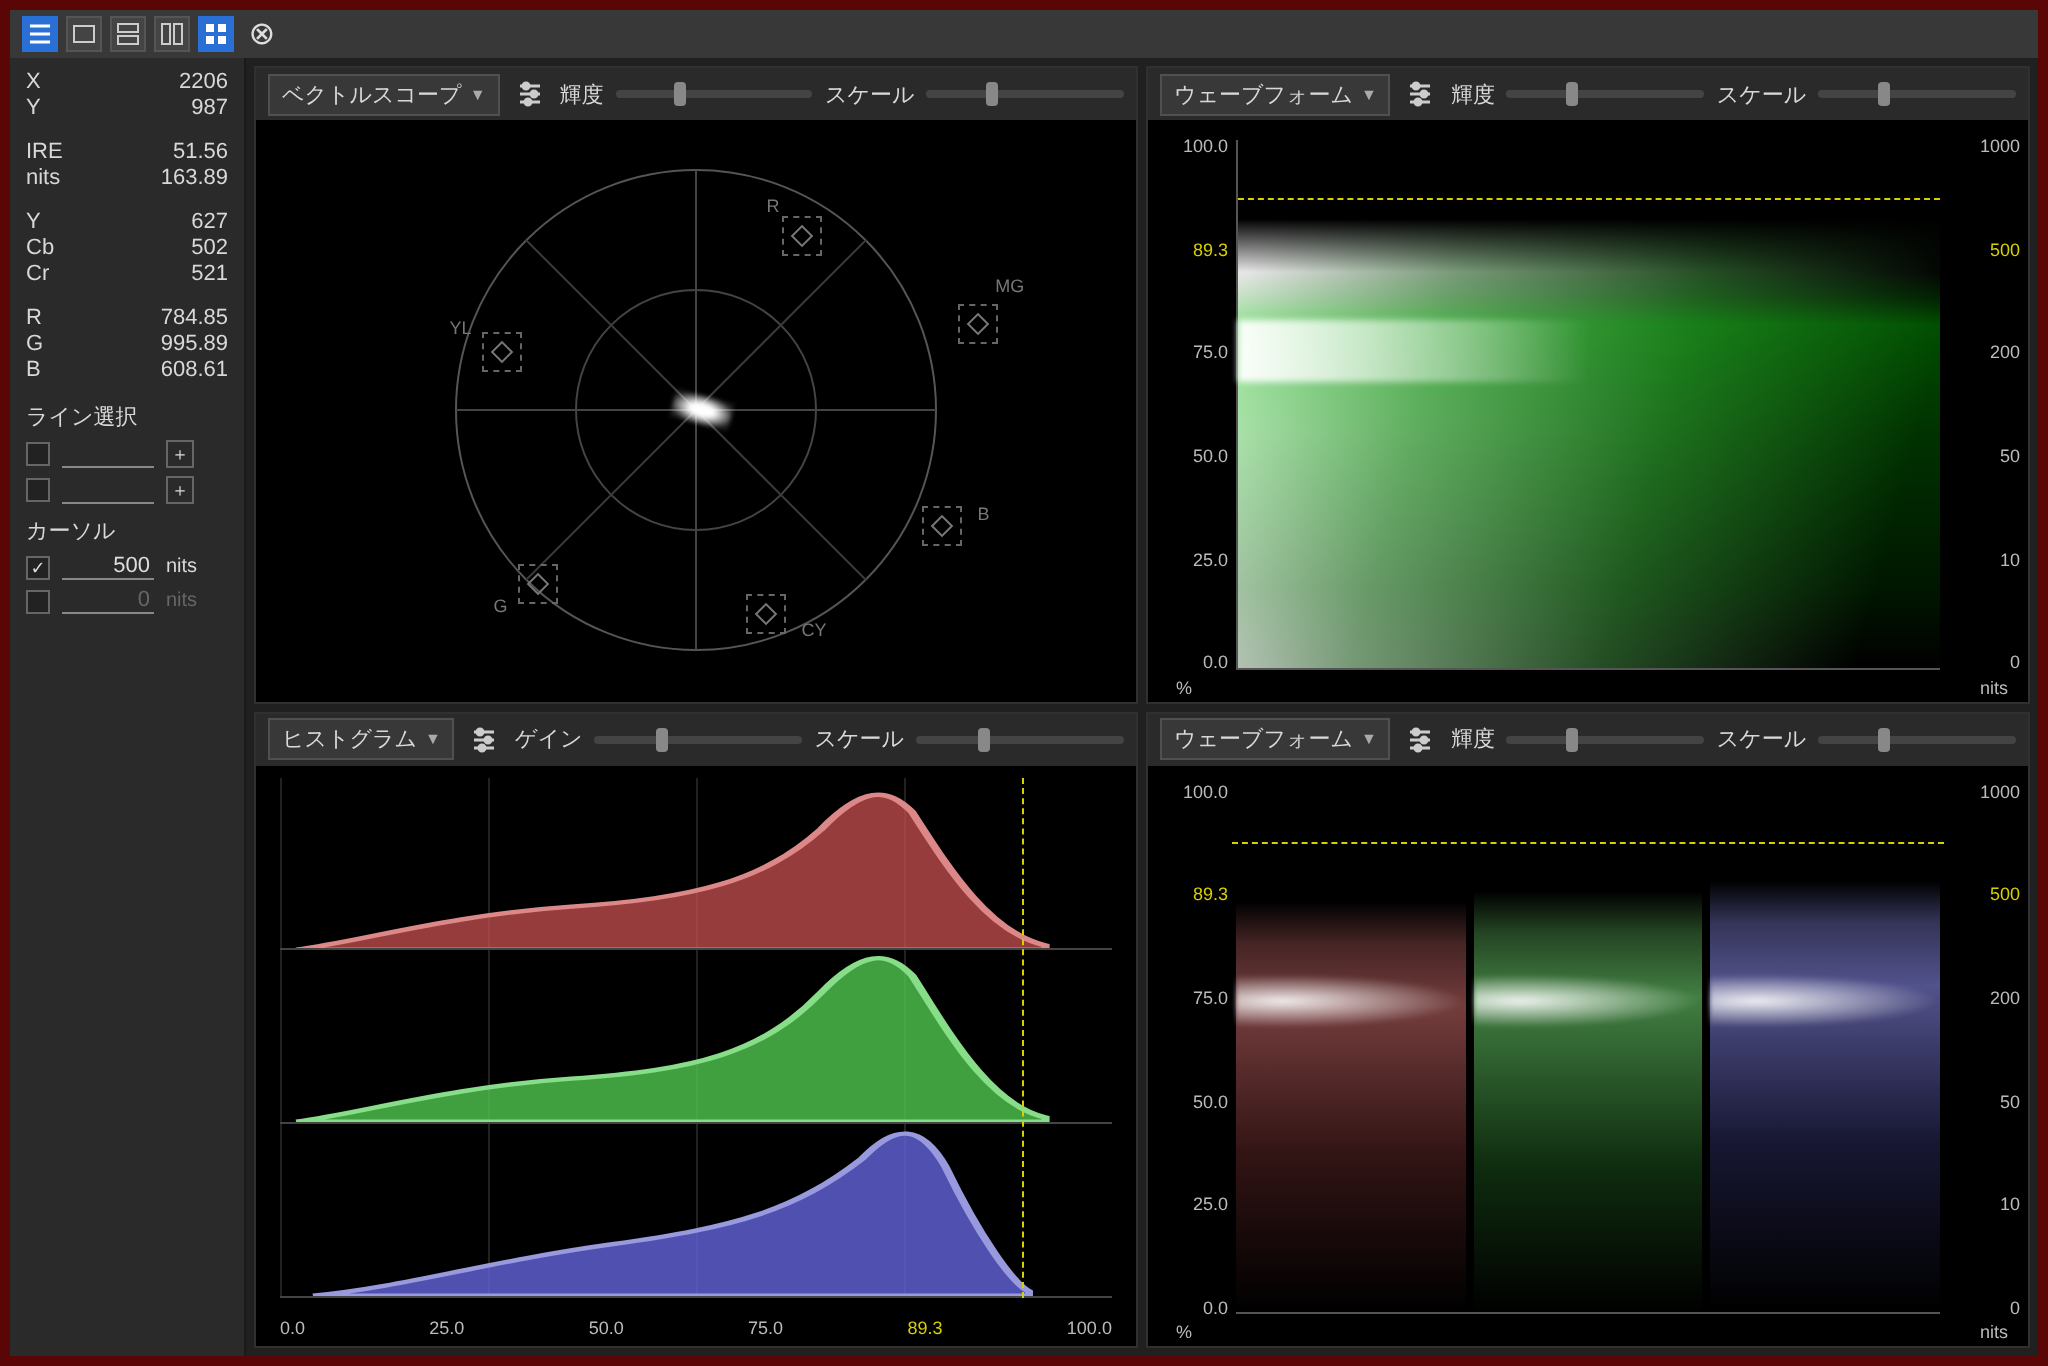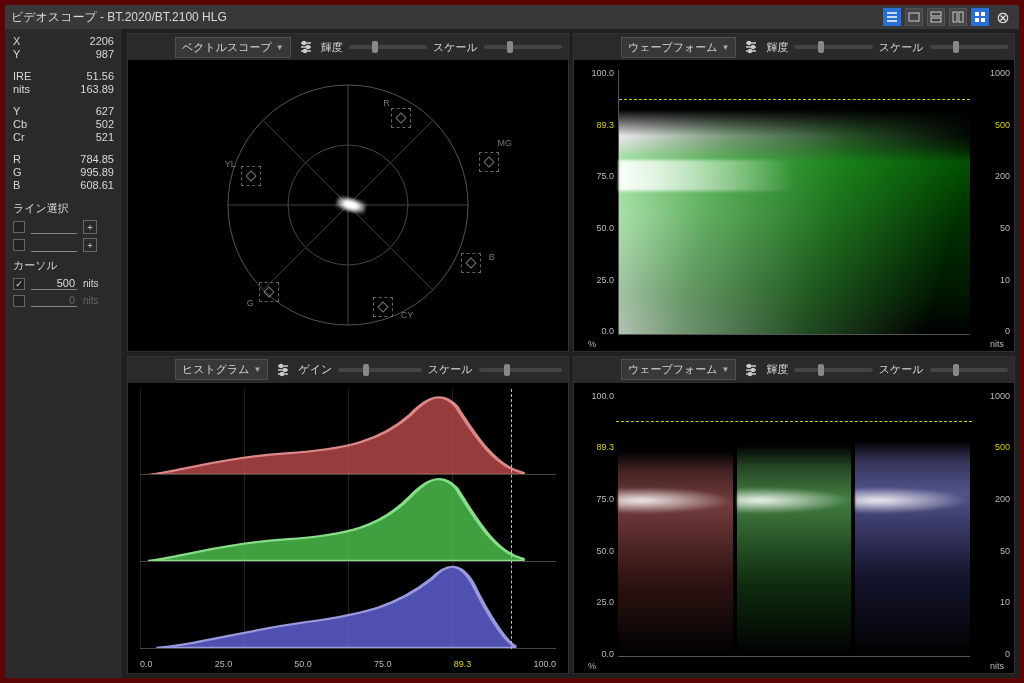--- a/index.html
+++ b/index.html
@@ -19,21 +19,21 @@
   .sec-label { margin: 6px 0 4px; font-size: 11px; }
   .line-row { display: flex; align-items: center; gap: 6px; margin-bottom: 4px; }
   .chk { width: 12px; height: 12px; border: 1px solid #666; background: #222; cursor: pointer; display: inline-flex; align-items: center; justify-content: center; font-size: 9px; }
   .chk.checked::after { content: "✓"; color: #ddd; }
   .num-input { width: 46px; background: transparent; border: none; border-bottom: 1px solid #888; color: #ddd; text-align: right; font-size: 11px; padding: 0 2px; }
   .unit { font-size: 10px; }
   .mini-ico { width: 14px; height: 14px; border: 1px solid #666; display: inline-flex; align-items: center; justify-content: center; font-size: 9px; cursor: pointer; }
   .panels { flex: 1; display: grid; grid-template-columns: 1fr 1fr; grid-template-rows: 1fr 1fr; gap: 4px; padding: 4px; background: #202020; }
   .panel { background: #1a1a1a; display: flex; flex-direction: column; border: 1px solid #303030; }
   .panel-header { display: flex; align-items: center; gap: 6px; padding: 4px 6px; background: #2a2a2a; height: 26px; }
-  .dropdown { display: flex; align-items: center; gap: 4px; background: #383838; border: 1px solid #505050; padding: 2px 6px; cursor: pointer; font-size: 11px; min-width: 90px; margin-left: 41px; }
+  .dropdown { display: flex; align-items: center; gap: 4px; background: #383838; border: 1px solid #505050; padding: 2px 6px; cursor: pointer; font-size: 11px; min-width: 90px; }
   .dropdown-arrow { font-size: 8px; color: #aaa; }
   .opts-ico { width: 18px; height: 18px; display: flex; align-items: center; justify-content: center; cursor: pointer; }
   .slider-group { display: flex; align-items: center; gap: 6px; flex: 1; justify-content: flex-end; }
   .slider-label { font-size: 11px; white-space: nowrap; }
   .slider { flex: 1; height: 4px; background: #444; border-radius: 2px; position: relative; cursor: pointer; }
   .slider::after { content: ""; position: absolute; top: -4px; left: 30%; width: 6px; height: 12px; background: #888; border-radius: 2px; }
   .panel-body { flex: 1; position: relative; background: #000; overflow: hidden; }
   
   .vector-circle { position: absolute; left: 50%; top: 50%; transform: translate(-50%,-50%); }
   .vs-label { position: absolute; font-size: 9px; color: #777; }
@@ -77,21 +77,20 @@
   .parade-g { background: linear-gradient(to bottom, transparent 20%, rgba(120,230,120,0.3) 28%, rgba(120,230,120,0.55) 40%, rgba(60,180,60,0.25) 72%, transparent 100%); }
   .parade-b { background: linear-gradient(to bottom, transparent 18%, rgba(150,150,255,0.35) 26%, rgba(150,150,255,0.55) 38%, rgba(90,90,200,0.25) 68%, transparent 100%); }
   .parade-white { position: absolute; left:0; width:100%; top:36%; height:10%; background: radial-gradient(ellipse at 20% 50%, rgba(255,255,255,0.9), transparent 70%); filter: blur(1px); }
 </style>
 </head>
 <body>
 
 <div class="window">
 
   <div class="titlebar">
-    <div class="title">ビデオスコープ - BT.2020/BT.2100 HLG</div>
     <div class="titlebar-controls">
       <div class="ico-btn active">
         <svg viewBox="0 0 14 14">
             <g stroke="#fff" stroke-width="1.5">
               <line x1="2" y1="3" x2="12" y2="3"></line>
               <line x1="2" y1="7" x2="12" y2="7"></line>
               <line x1="2" y1="11" x2="12" y2="11"></line>
             </g>
           </svg>
       </div>

